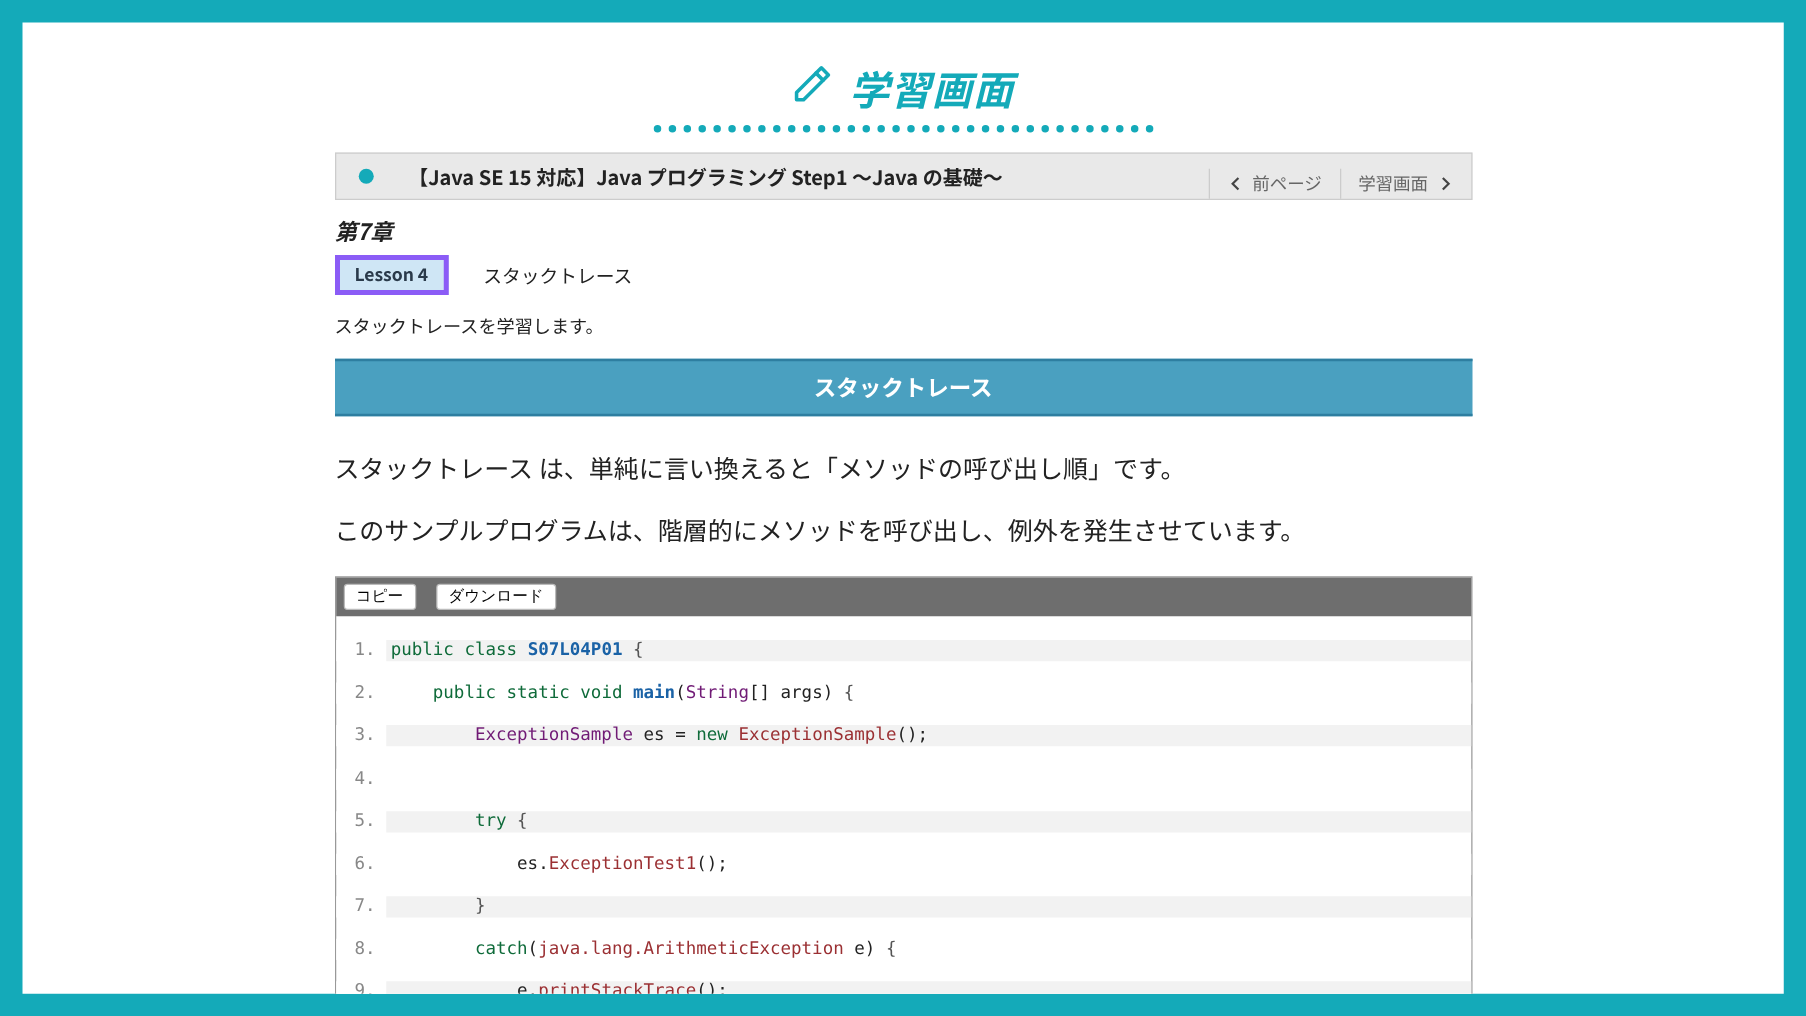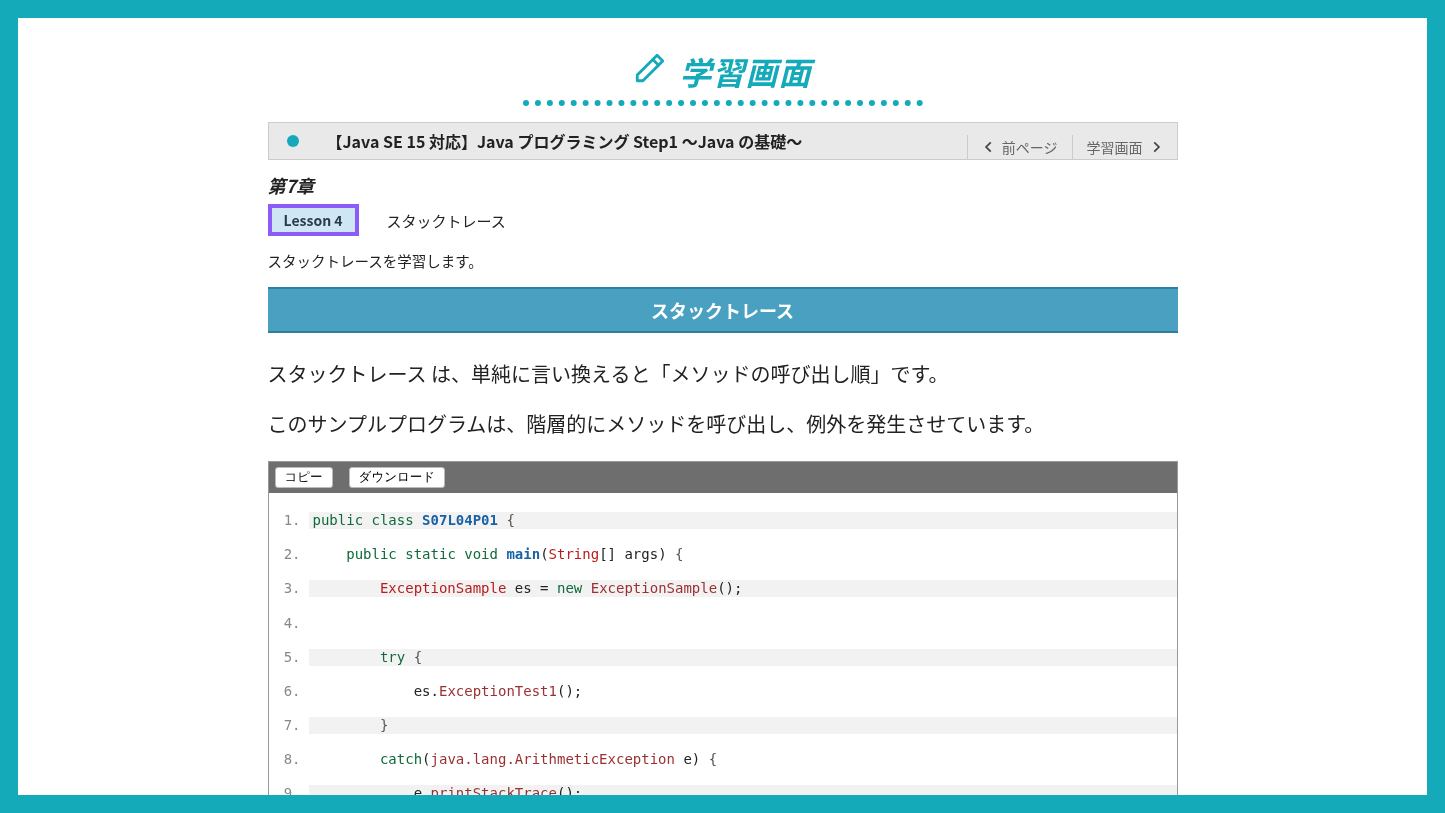--- a/index.html
+++ b/index.html
@@ -166,21 +166,21 @@
     user-select: none;
   }
   .code-body {
     flex: 1;
     padding-left: 4px;
   }
 
   
   .c-key { color:#0f6b3a; }           
   .c-blue{ color:#1a62a6;font-weight:bold; }           
-  .c-teal{ color:#b91c1c; }           
+  .c-teal{ color:#701a75; }           
   .c-brownred{ color:#9b3033; }       
   .c-plain{ color:#222; }
   .c-brace{ color:#555; }
 </style>
 </head>
 <body>
 
 <div class="outer-frame">
 
   <div class="page-title-wrap">

